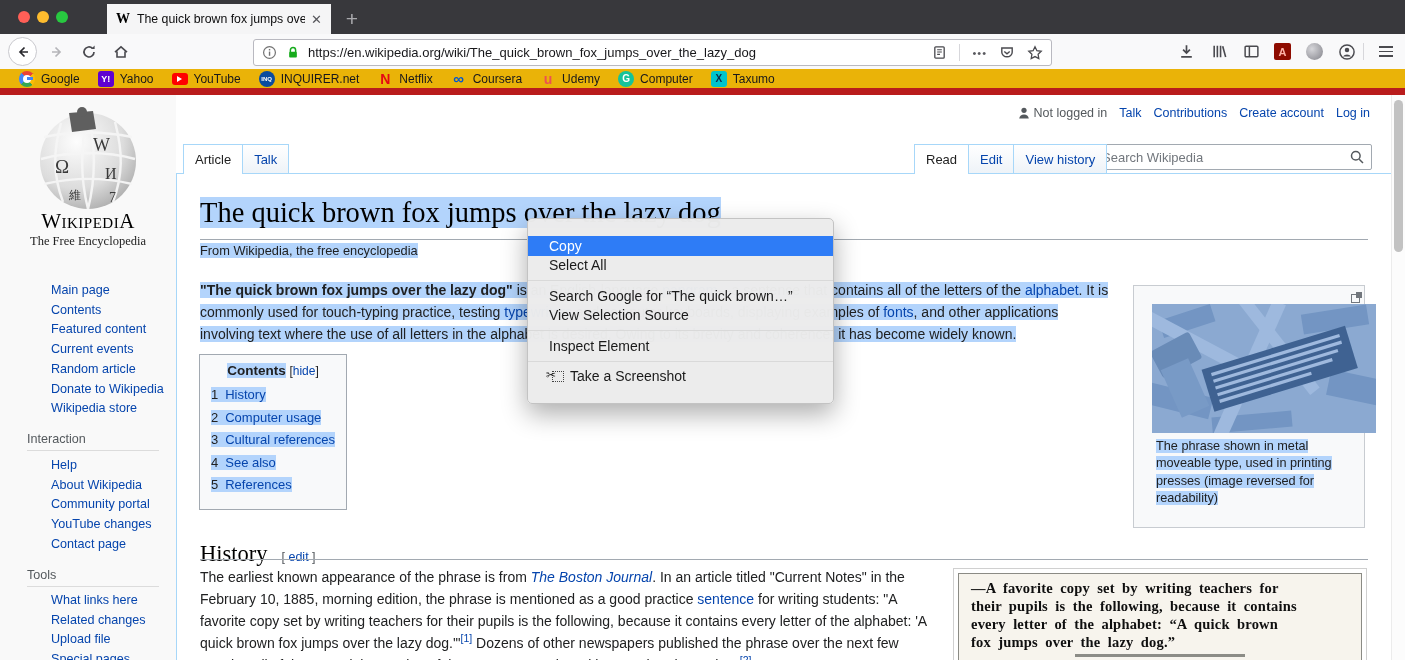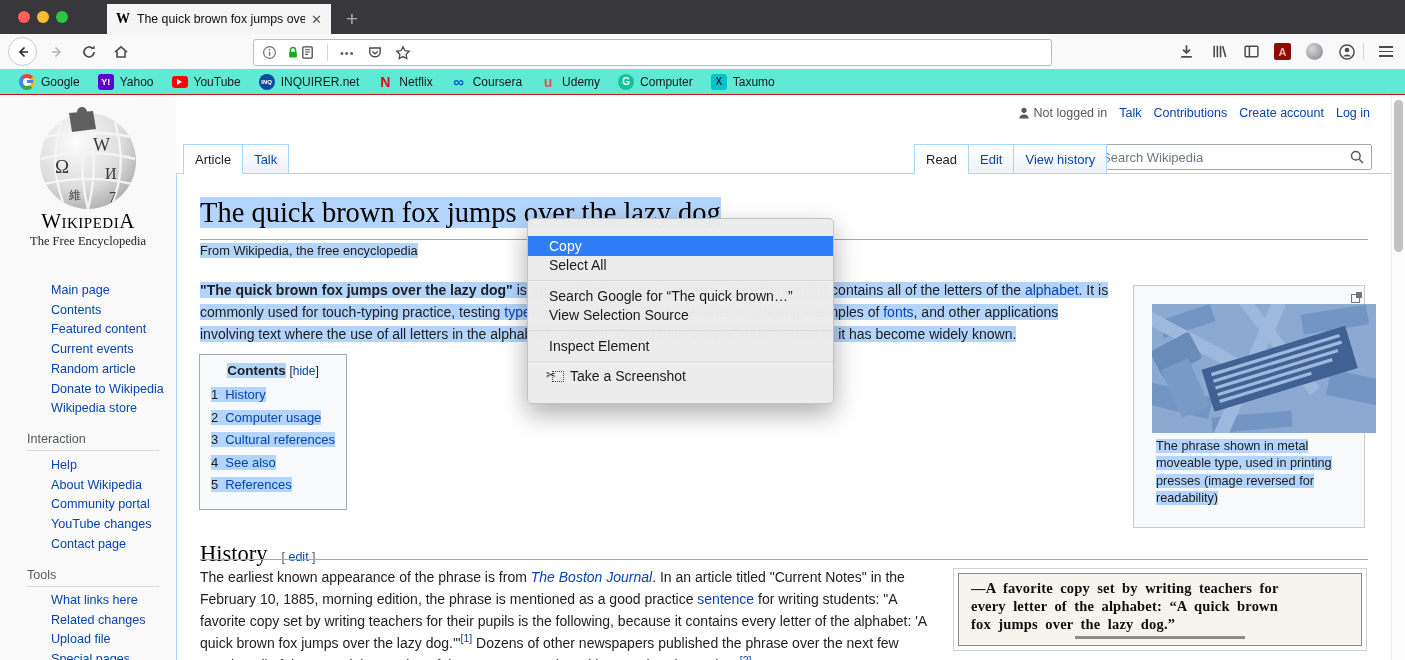--- a/index.html
+++ b/index.html
@@ -29,22 +29,22 @@
   .url-right{display:flex;align-items:center;gap:12px;}
   .url-sep{width:1px;height:17px;background:#d7d7db;}
   .dots{font-size:11px;color:#5a5a5f;letter-spacing:1px;}
   .ext-adobe{width:17px;height:17px;background:#8e0c00;border-radius:2px;color:#ffb3a7;
     font-size:11px;font-weight:bold;display:flex;align-items:center;justify-content:center;}
   .ext-reel{width:17px;height:17px;border-radius:50%;background:radial-gradient(circle at 35% 35%,#d6d6da,#828289);}
   .tb-sep{position:absolute;top:9px;left:1363px;width:1px;height:17px;background:#d7d7db;}
   .hamburger{display:flex;flex-direction:column;gap:3px;}
   .hamburger span{display:block;width:14px;height:1.8px;background:var(--ink);}
 
-  #bookmarksbar{position:absolute;left:0;top:69px;width:1405px;height:26px;background:#5eead4;
-    border-bottom:1px solid #b91c1c;display:flex;align-items:flex-start;padding-left:10px;box-sizing:border-box;}
+  #bookmarksbar{position:absolute;left:0;top:69px;width:1405px;height:26px;background:#eab308;
+    border-bottom:7px solid #b91c1c;display:flex;align-items:flex-start;padding-left:10px;box-sizing:border-box;}
   .bm-item{display:flex;align-items:center;padding:0 9px;height:100%;}
   .bm-label{font-size:12px;color:#18181b;margin-left:6px;}
   .fav{width:16px;height:16px;display:flex;align-items:center;justify-content:center;
     font-weight:bold;box-sizing:border-box;position:relative;flex:none;}
   .fav-google{border-radius:50%;background:conic-gradient(from -40deg,#ea4335 0 90deg,#fbbc05 90deg 180deg,#34a853 180deg 270deg,#4285f4 270deg 360deg);}
   .fav-google::before{content:"";position:absolute;left:4px;top:4px;width:8px;height:8px;border-radius:50%;background:#fff;}
   .fav-google::after{content:"";position:absolute;right:2px;top:6.5px;width:6px;height:3px;background:#4285f4;}
   .fav-yahoo{background:#5f01d1;border-radius:3px;color:#fff;font-size:9px;}
   .fav-yahoo::before{content:"Y!";}
   .fav-youtube{background:#f00;border-radius:3px;height:12px;margin-top:0;}
@@ -201,20 +201,21 @@
     <div id="urlbar">
       <svg class="ic" width="15" height="15" viewBox="0 0 16 16">
           <circle cx="8" cy="8" r="6.3" stroke="#737373" stroke-width="1.3" fill="none"></circle>
           <rect x="7.3" y="7" width="1.5" height="4.5" fill="#737373"></rect>
           <rect x="7.3" y="4.2" width="1.5" height="1.6" fill="#737373"></rect>
         </svg>
       <svg class="ic" style="margin-left:9px" width="14" height="15" viewBox="0 0 16 16">
           <path d="M5 7.5 V5.4 a3 3 0 0 1 6 0 V7.5" stroke="#16ab1c" stroke-width="1.7" fill="none"></path>
           <rect x="3.6" y="7.2" width="8.8" height="6.4" rx="1" fill="#16ab1c"></rect>
         </svg>
+      <span class="url-text">https://en.wikipedia.org/wiki/The_quick_brown_fox_jumps_over_the_lazy_dog</span>
       <span class="url-right">
         <svg class="ic" width="15" height="15" viewBox="0 0 16 16">
             <rect x="3" y="2" width="10" height="12" rx="1" stroke="#4a4a4f" stroke-width="1.4" fill="none"></rect>
             <path d="M5.5 5 h5 M5.5 7.5 h5 M5.5 10 h3" stroke="#4a4a4f" stroke-width="1.2"></path>
           </svg>
         <span class="url-sep"></span>
         <span class="dots">•••</span>
         <svg class="ic" width="16" height="16" viewBox="0 0 16 16">
             <path d="M2.8 3 h10.4 v4.2 a5.2 4.6 0 0 1 -10.4 0 z" stroke="#4a4a4f" stroke-width="1.4" fill="none"></path>
             <path d="M5.3 6.4 L8 8.8 l2.7 -2.4" stroke="#4a4a4f" stroke-width="1.4" fill="none"></path>
@@ -476,20 +477,21 @@
         <div class="tline"><span class="seg">The earliest known appearance of the phrase is from </span><span class="seg seg-ai">The Boston Journal</span><span class="seg">. In an article titled "Current Notes" in the</span></div>
         <div class="tline"><span class="seg">February 10, 1885, morning edition, the phrase is mentioned as a good practice </span><span class="seg seg-a">sentence</span><span class="seg"> for writing students: "A</span></div>
         <div class="tline"><span class="seg">favorite copy set by writing teachers for their pupils is the following, because it contains every letter of the alphabet: 'A</span></div>
         <div class="tline"><span class="seg">quick brown fox jumps over the lazy dog.'"</span><span class="seg seg-sup">[1]</span><span class="seg"> Dozens of other newspapers published the phrase over the next few</span></div>
         <div class="tline"><span class="seg">months; all of them used the version of the sentence starting with "A" rather than "The".</span><span class="seg seg-sup">[2]</span></div>
       </div>
 
     <div id="clipping">
       <div id="clipping-paper">
           <div class="clip-line">—A favorite copy set by writing teachers for</div>
+          <div class="clip-line">their pupils is the following, because it contains</div>
           <div class="clip-line">every letter of the alphabet: “A quick brown</div>
           <div class="clip-line">fox jumps over the lazy dog.”</div>
           <div class="clip-smudge"></div>
         </div>
     </div>
 
     <div id="context-menu">
         <div class="menu-item menu-item-hl">
           <span class="menu-label">Copy</span>
         </div>

